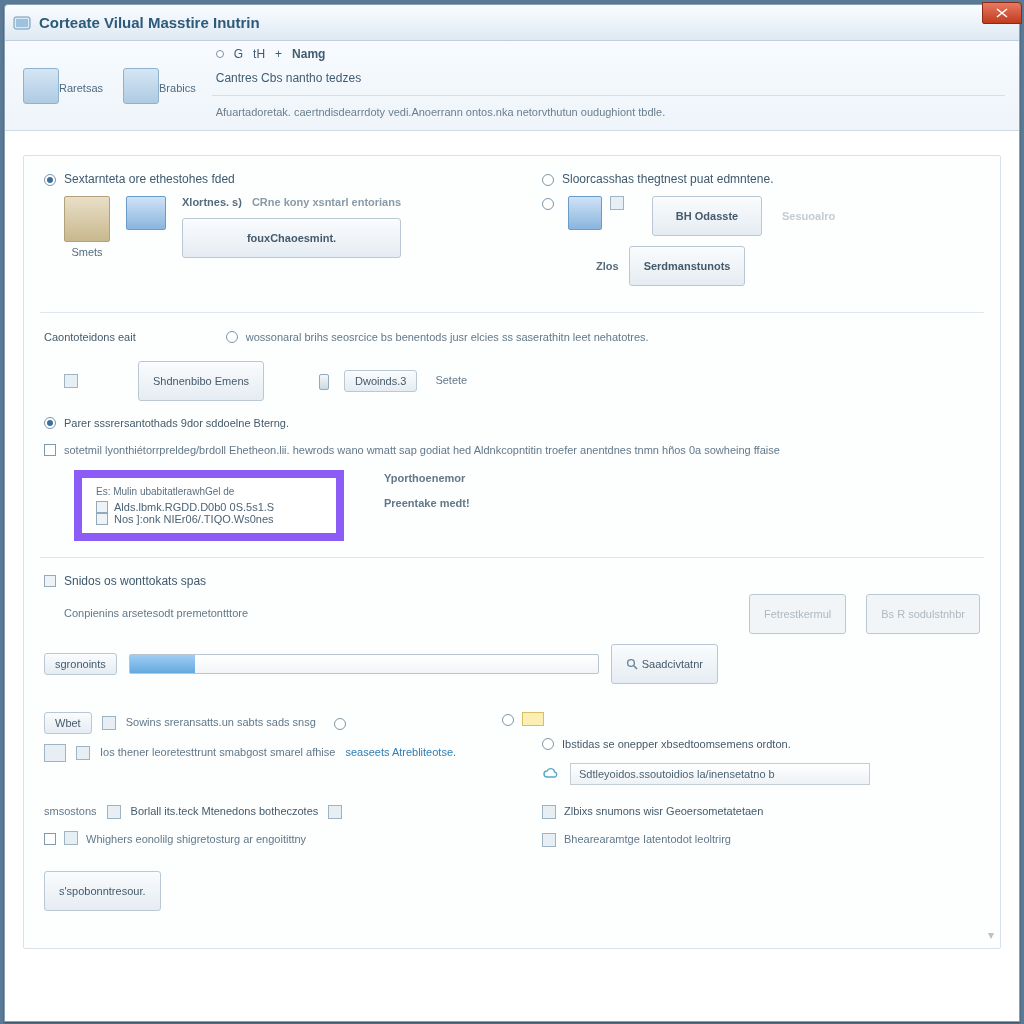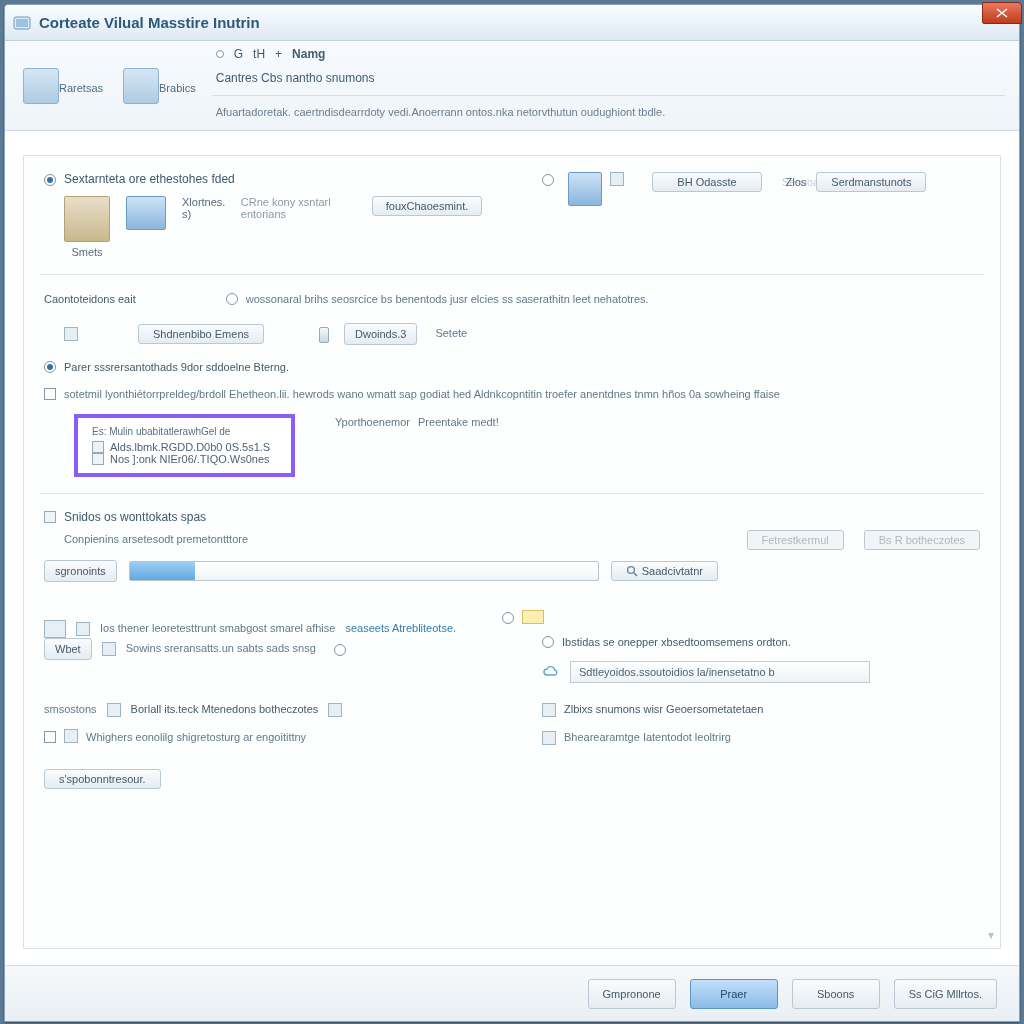--- a/index.html
+++ b/index.html
@@ -18,34 +18,34 @@
   .rib-tabs .dot{width:8px;height:8px;border:1px solid #7a93a8;border-radius:50%; background:#fff;}
   .rib-desc { font-size:11px; color:#6a7e8f; }
   .body { position:absolute; left:18px; right:18px; top:150px; bottom:72px; border:1px solid #d9e2e9; background:#fdfefe; border-radius:2px; padding:16px 20px; overflow:hidden;}
   .col2 { display:flex; gap:60px;}
   .radio-row { display:flex; align-items:flex-start; gap:8px; font-size:12px; color:#3e586d; margin-bottom:10px;}
   .radio { width:12px;height:12px;border:1px solid #7d95a8;border-radius:50%;flex:none; background:#fff; margin-top:2px;}
   .radio.checked::after{content:"";display:block;width:6px;height:6px;background:#3a719c;border-radius:50%;margin:2px;}
   .thumb-row{display:flex; gap:16px; align-items:flex-start; margin-left:20px;}
   .thumb{width:46px;height:46px; background:linear-gradient(#e9dfc8,#c8b88e); border:1px solid #b3a17a; border-radius:2px;}
   .thumb.blue{background:linear-gradient(#cfe2f6,#8ab5de); border-color:#6a9cc7;}
-  .frm-stack{display:flex;flex-direction:row; gap:8px;}
+  .frm-stack{display:flex;flex-direction:column; gap:8px;font-weight:bold;}
   .field-label{font-size:11px; color:#566c7d;}
-  .button{display:inline-flex; align-items:center;justify-content:center; height:20px; padding:0 14px; font-size:11px; color:#445a6b; background:linear-gradient(#fafcfe,#e5ecf2); border:1px solid #b9c8d3; border-radius:3px; cursor:pointer;}
+  .button{display:inline-flex; align-items:center;justify-content:center; height:40px; padding:0 14px; font-size:11px; color:#445a6b; background:linear-gradient(#fafcfe,#e5ecf2); border:1px solid #b9c8d3; border-radius:3px; cursor:pointer;}
   .button.tight{min-width:110px;}
   .button.small{height:22px; padding:0 10px;}
   .button.disabled{color:#aeb9c1; background:#f2f5f7;}
   .hr{height:1px; background:#dfe6ec; margin:16px -4px;}
   .para{font-size:11px; color:#627889; line-height:1.6;}
   .para.dark{color:#445a6b;}
   .cbx{width:12px;height:12px;border:1px solid #8299aa;background:#fff; flex:none; margin-top:2px;}
   .row{display:flex; align-items:center; gap:10px;}
   .slider-track{flex:1; height:8px; border:1px solid #9fb0bd; border-radius:3px; background:linear-gradient(#3d4b55,#1f2a33); position:relative; max-width:190px;}
   .slider-thumb{position:absolute; right:-4px; top:-4px; width:10px;height:16px;background:linear-gradient(#f4f8fb,#cdd9e2);border:1px solid #95a9b8;border-radius:2px;}
-  .redbox{border:4px solid #8b5cf6; padding:8px 14px; width:221px; background:#fff;}
+  .redbox{border:8px solid #8b5cf6; padding:8px 14px; width:270px; background:#fff;}
   .list-line{display:flex; align-items:center; gap:6px; font-size:11px; color:#4c6374;}
   .mini-ico{width:12px;height:12px;border:1px solid #95a9b8;background:#eef3f7;}
   .progress{flex:1;height:20px;border:1px solid #b8c6d2;background:linear-gradient(#fff,#f1f5f8);border-radius:2px;position:relative; max-width:470px;}
   .progress .fill{position:absolute;left:0;top:0;bottom:0;width:14%;background:linear-gradient(#9fcdf4,#63a9df);}
   .link{color:#2e7eb6;}
   .footer{position:absolute; left:0; right:0; bottom:0; height:56px; border-top:1px solid #d3dde5; background:linear-gradient(#f6f9fb,#e9eff4); display:flex; justify-content:flex-end; align-items:center; gap:14px; padding:0 22px;}
   .footer .button{min-width:88px; height:30px;}
   .footer .button.primary{background:linear-gradient(#c2e0fb,#8abce6); border-color:#5a96c6; color:#1e4a6e;}
   .tiny-ico{width:14px;height:14px;border:1px solid #9fb4c3;background:#e7eef4;}
   svg{display:block;}
@@ -80,21 +80,21 @@
       <span class="rib-label">Brabics</span>
     </div>
     <div class="rib-right">
       <div class="rib-tabs">
         <span class="dot"></span>
         <span>G</span>
         <span>tH</span>
         <span>+</span>
         <span style="font-weight:600;color:#435c70">Namg</span>
       </div>
-      <div style="font-size:12px;color:#3f5c72">Cantres   Cbs  nantho snumons</div>
+      <div style="font-size:12px;color:#3f5c72">Cantres   Cbs  nantho tedzes</div>
       <div style="height:1px;background:#d7e0e8;margin:0 -4px"></div>
       <div class="rib-desc">Afuartadoretak. caertndisdearrdoty vedi.Anoerrann ontos.nka netorvthutun oudughiont tbdle.</div>
     </div>
   </div>
 
   <div class="body">
 
     <div class="col2">
       <div style="flex:1">
         <div class="radio-row">
@@ -112,20 +112,24 @@
           <div class="frm-stack" style="gap:10px">
             <div class="row">
               <span class="field-label">Xlortnes. s)</span>
               <span class="field-label" style="color:#8a9aa6">CRne kony xsntarl entorians</span>
             </div>
             <span class="button tight">fouxChaoesmint.</span>
           </div>
         </div>
       </div>
       <div style="flex:1">
+        <div class="radio-row">
+          <span class="radio"></span>
+          <span>Sloorcasshas thegtnest puat edmntene.</span>
+        </div>
         <div class="radio-row" style="margin-left:0">
           <span class="radio"></span>
           <div class="thumb blue" style="width:34px;height:34px;margin-left:6px"></div>
           <div class="tiny-ico"></div>
           <div class="frm-stack" style="margin-left:20px;gap:10px">
             <div class="row" style="gap:20px">
               <span class="button tight">BH Odasste</span>
               <span class="field-label" style="color:#c2ccd3">Sesuoalro</span>
             </div>
             <div class="row" style="gap:10px">
@@ -189,52 +193,52 @@
 
     <div>
       <div class="list-line" style="font-size:12px;color:#3e586d;gap:8px">
         <span class="mini-ico"></span>
         <span>Snidos os wonttokats spas</span>
       </div>
       <div class="row" style="justify-content:space-between; margin-top:6px">
         <span class="para" style="margin-left:20px">Conpienins  arsetesodt premetontttore</span>
         <div class="row" style="gap:20px">
           <span class="button disabled">Fetrestkermul</span>
-          <span class="button disabled">Bs R botheczotes</span>
+          <span class="button disabled">Bs R sodulstnhbr</span>
         </div>
       </div>
       <div class="row" style="margin-top:10px; gap:12px">
         <span class="button small">sgronoints</span>
         <div class="progress">
             <div class="fill"></div>
           </div>
         <span class="button">
           <svg width="12" height="12" viewBox="0 0 12 12" style="margin-right:4px">
               <circle cx="5" cy="5" r="3.4" fill="none" stroke="#6a869b" stroke-width="1.4"></circle>
               <line x1="8" y1="8" x2="11" y2="11" stroke="#6a869b" stroke-width="1.6"></line>
             </svg>
           <span>Saadcivtatnr</span>
         </span>
       </div>
     </div>
 
     <div style="margin-top:28px">
       <div class="col2">
         <div style="flex:1">
+          <div class="row" style="gap:10px">
+            <span class="button small">Wbet</span>
+            <span class="tiny-ico"></span>
+            <span class="para">Sowins sreransatts.un sabts sads snsg</span>
+            <span class="radio" style="margin-left:8px"></span>
+          </div>
           <div class="row" style="margin-top:10px;gap:10px">
             <span class="tiny-ico" style="width:22px;height:18px"></span>
             <span class="tiny-ico"></span>
             <span class="para">Ios thener leoretesttrunt smabgost smarel afhise</span>
             <span class="para link">seaseets Atrebliteotse.</span>
-          </div>
-          <div class="row" style="gap:10px">
-            <span class="button small">Wbet</span>
-            <span class="tiny-ico"></span>
-            <span class="para">Sowins sreransatts.un sabts sads snsg</span>
-            <span class="radio" style="margin-left:8px"></span>
           </div>
         </div>
         <div style="flex:1">
           <div class="radio-row" style="margin-left:-40px">
             <span class="radio"></span>
             <span class="tiny-ico" style="background:#fcefb3;border-color:#d8bf66;width:22px"></span>
           </div>
           <div class="radio-row">
             <span class="radio"></span>
             <span class="para dark">Ibstidas se onepper xbsedtoomsemens ordton.</span>
@@ -276,20 +280,14 @@
             <span class="tiny-ico"></span>
             <span class="para">Bhearearamtge Iatentodot leoltrirg</span>
           </div>
         </div>
       </div>
     </div>
 
     <span class="scroll-hint">▾</span>
   </div>
 
-  <div class="footer">
-    <span class="button">Gmpronone</span>
-    <span class="button primary">Praer</span>
-    <span class="button">Sboons</span>
-    <span class="button">Ss CiG Mllrtos.</span>
-  </div>
 
 </div>
 
 </body></html>

